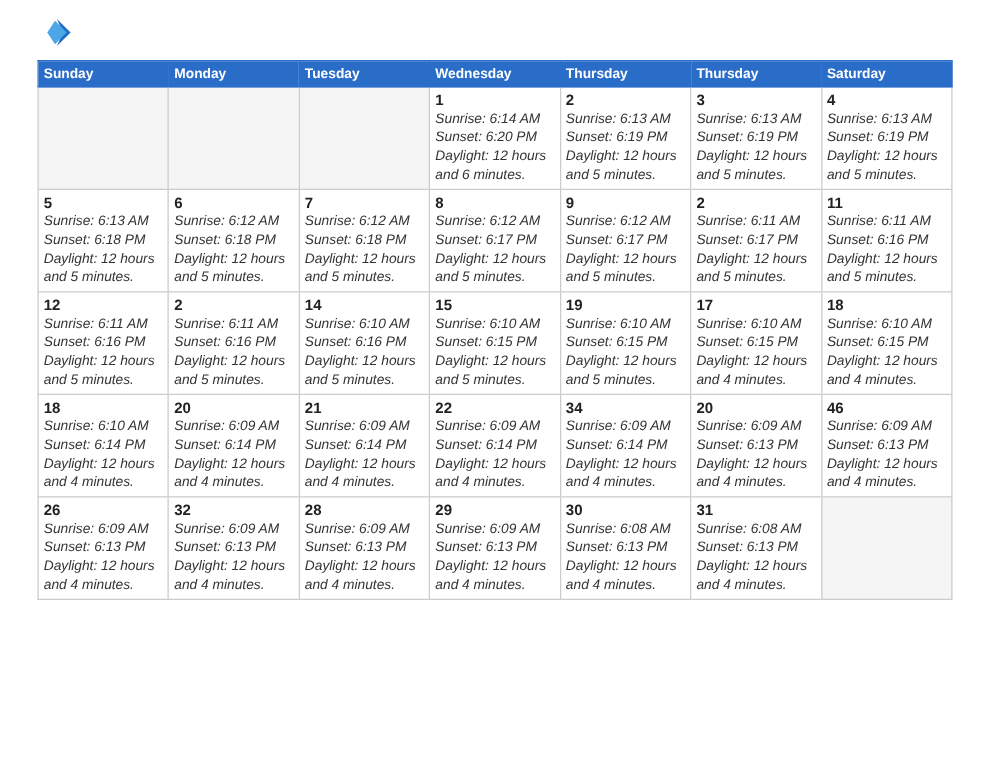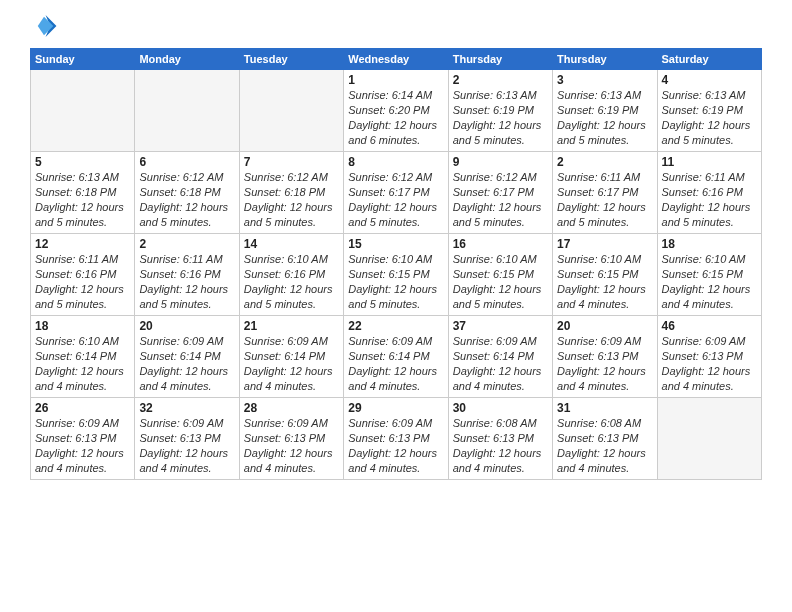--- a/index.html
+++ b/index.html
@@ -237,21 +237,21 @@
 and 5 minutes.</div>
           </td>
           <td>
             <div class="day-num">15</div>
             <div class="day-info" style="white-space: pre-line;">Sunrise: 6:10 AM
 Sunset: 6:15 PM
 Daylight: 12 hours
 and 5 minutes.</div>
           </td>
           <td>
-            <div class="day-num">16</div>
+            <div class="day-num">19</div>
             <div class="day-info" style="white-space: pre-line;">Sunrise: 6:10 AM
 Sunset: 6:15 PM
 Daylight: 12 hours
 and 5 minutes.</div>
           </td>
           <td>
             <div class="day-num">17</div>
             <div class="day-info" style="white-space: pre-line;">Sunrise: 6:10 AM
 Sunset: 6:15 PM
 Daylight: 12 hours
@@ -288,21 +288,21 @@
 and 4 minutes.</div>
           </td>
           <td>
             <div class="day-num">22</div>
             <div class="day-info" style="white-space: pre-line;">Sunrise: 6:09 AM
 Sunset: 6:14 PM
 Daylight: 12 hours
 and 4 minutes.</div>
           </td>
           <td>
-            <div class="day-num">37</div>
+            <div class="day-num">34</div>
             <div class="day-info" style="white-space: pre-line;">Sunrise: 6:09 AM
 Sunset: 6:14 PM
 Daylight: 12 hours
 and 4 minutes.</div>
           </td>
           <td>
             <div class="day-num">20</div>
             <div class="day-info" style="white-space: pre-line;">Sunrise: 6:09 AM
 Sunset: 6:13 PM
 Daylight: 12 hours

